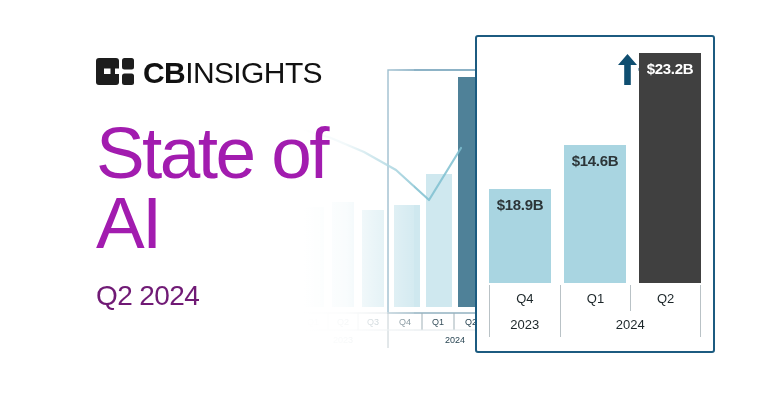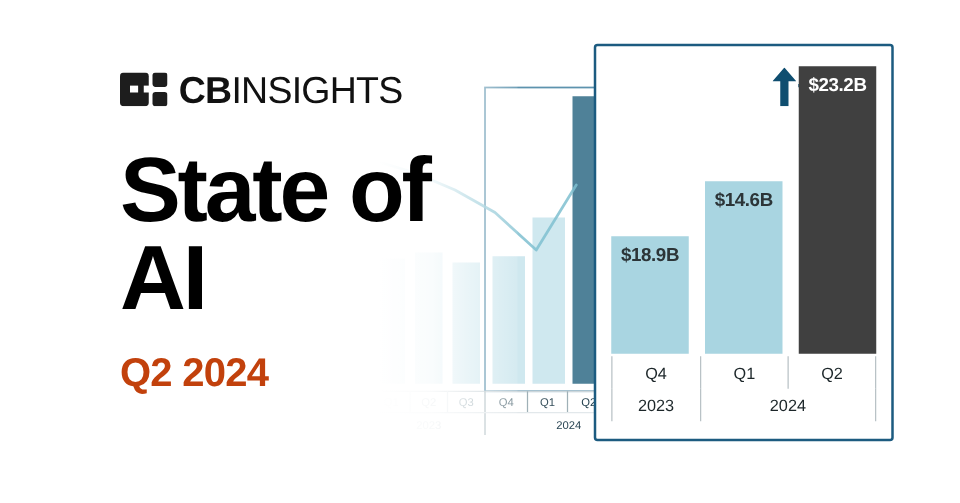--- a/index.html
+++ b/index.html
@@ -42,32 +42,32 @@
     color: #111111;
     white-space: nowrap;
     line-height: 1;
   }
   .logo-word .cb { font-weight: 700; }
   .logo-word .insights { font-weight: 400; }
 
   .headline {
     margin-top: 26px;
     font-size: 73px;
-    font-weight: 700;
+    font-weight: 400;
     line-height: 0.96;
     letter-spacing: -2.6px;
-    color: #000000;
+    color: #a21caf;
     white-space: pre-line;
   }
   .subhead {
     margin-top: 22px;
-    font-size: 32px;
-    font-weight: 700;
+    font-size: 28px;
+    font-weight: 400;
     letter-spacing: -0.6px;
-    color: #c2410c;
+    color: #701a75;
   }
 
   
   .ghost-chart {
     position: absolute;
     left: 296px;
     top: 52px;
     width: 196px;
     height: 300px;
     z-index: 1;

